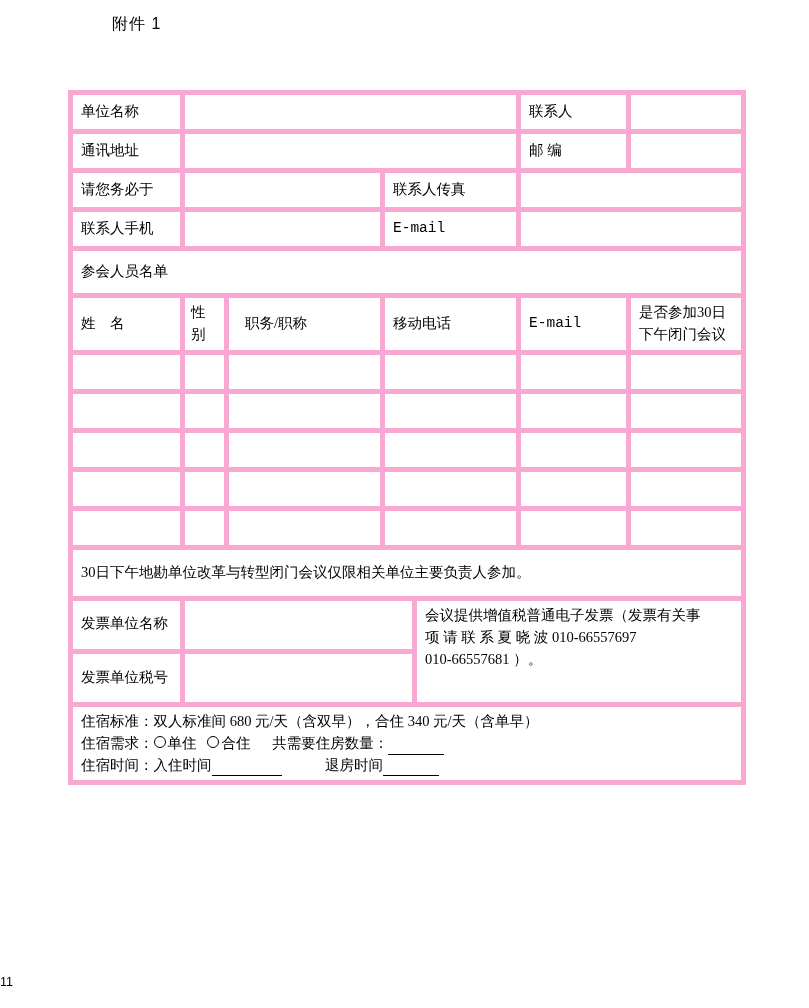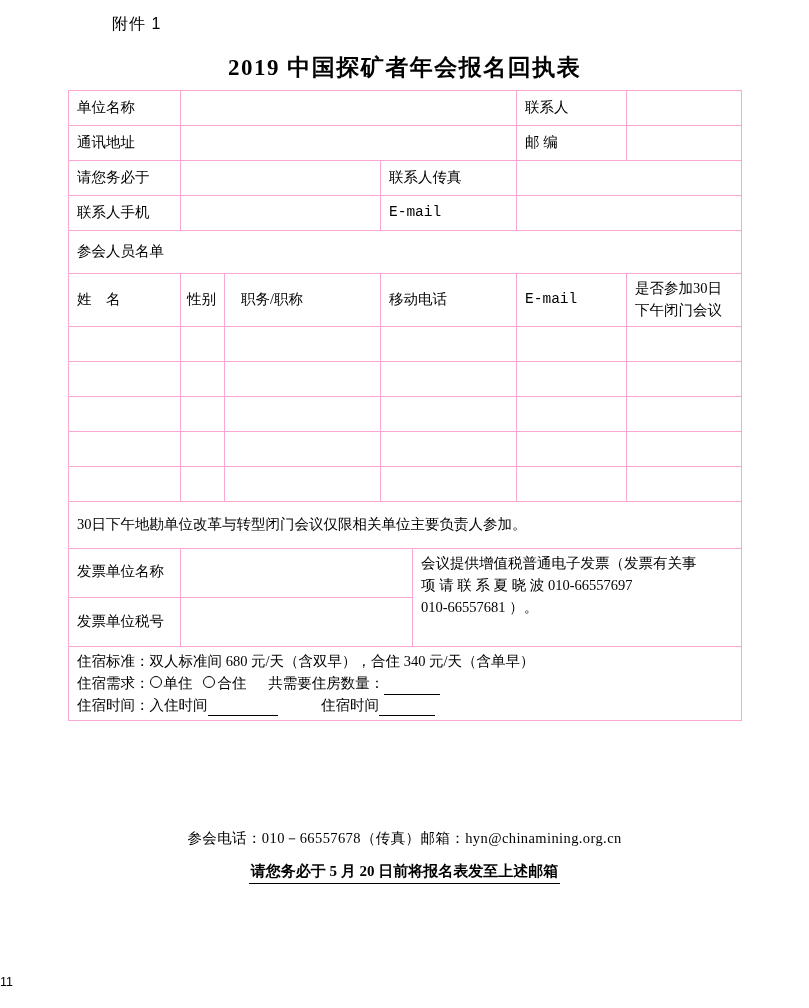--- a/index.html
+++ b/index.html
@@ -42,21 +42,21 @@
   }
   table.form {
     position: absolute;
     left: 68px;
     top: 90px;
     width: 673px;
     border-collapse: collapse;
     table-layout: fixed;
   }
   table.form td {
-    border: 1px solid #f9a8d4;
+    border: 5px solid #f9a8d4;
     font-size: 14.5px;
     padding: 4px 8px;
     vertical-align: middle;
     line-height: 1.5;
     height: 26px;
   }
   td.lbl {
     font-size: 14.5px;
   }
   .cell-pad-left { padding-left: 12px; }
@@ -134,21 +134,20 @@
     font-size: 12.5px;
   }
 </style>
 </head>
 <body>
 
 <div class="page">
 
   <div class="attach-label">附件 1</div>
 
-  <div class="doc-title">2019 中国探矿者年会报名回执表</div>
 
   <table class="form">
     <colgroup>
       <col style="width:112px">
       <col style="width:44px">
       <col style="width:56px">
       <col style="width:100px">
       <col style="width:32px">
       <col style="width:104px">
       <col style="width:50px">
@@ -262,28 +261,24 @@
 
     <tr>
       <td colspan="9" class="lodging">
         <div>
           <span>住宿标准：</span><span>双人标准间 680 元/天（含双早），合住 340 元/天（含单早）</span>
         </div>
         <div>
           <span>住宿需求：</span><span class="circle"></span><span>单住</span>&nbsp;&nbsp;&nbsp;<span class="circle"></span><span>合住</span>&nbsp;&nbsp;&nbsp;&nbsp;&nbsp;&nbsp;<span>共需要住房数量：</span><span class="ul-line"></span>
         </div>
         <div>
-          <span>住宿时间：</span><span>入住时间</span><span class="ul-line med"></span>&nbsp;&nbsp;&nbsp;&nbsp;&nbsp;&nbsp;&nbsp;&nbsp;&nbsp;&nbsp;&nbsp;&nbsp;<span>住宿时间</span><span class="ul-line"></span>
+          <span>住宿时间：</span><span>入住时间</span><span class="ul-line med"></span>&nbsp;&nbsp;&nbsp;&nbsp;&nbsp;&nbsp;&nbsp;&nbsp;&nbsp;&nbsp;&nbsp;&nbsp;<span>退房时间</span><span class="ul-line"></span>
         </div>
       </td>
     </tr>
   </tbody>
     </table>
 
-  <div class="contact-line">参会电话：010－66557678（传真）邮箱：hyn@chinamining.org.cn</div>
-
-  <div class="deadline-line">
-    <span class="deadline-inner">请您务必于 5 月 20 日前将报名表发至上述邮箱</span>
-  </div>
+
 
   <div class="page-number">11</div>
 
 </div>
 
 </body></html>

